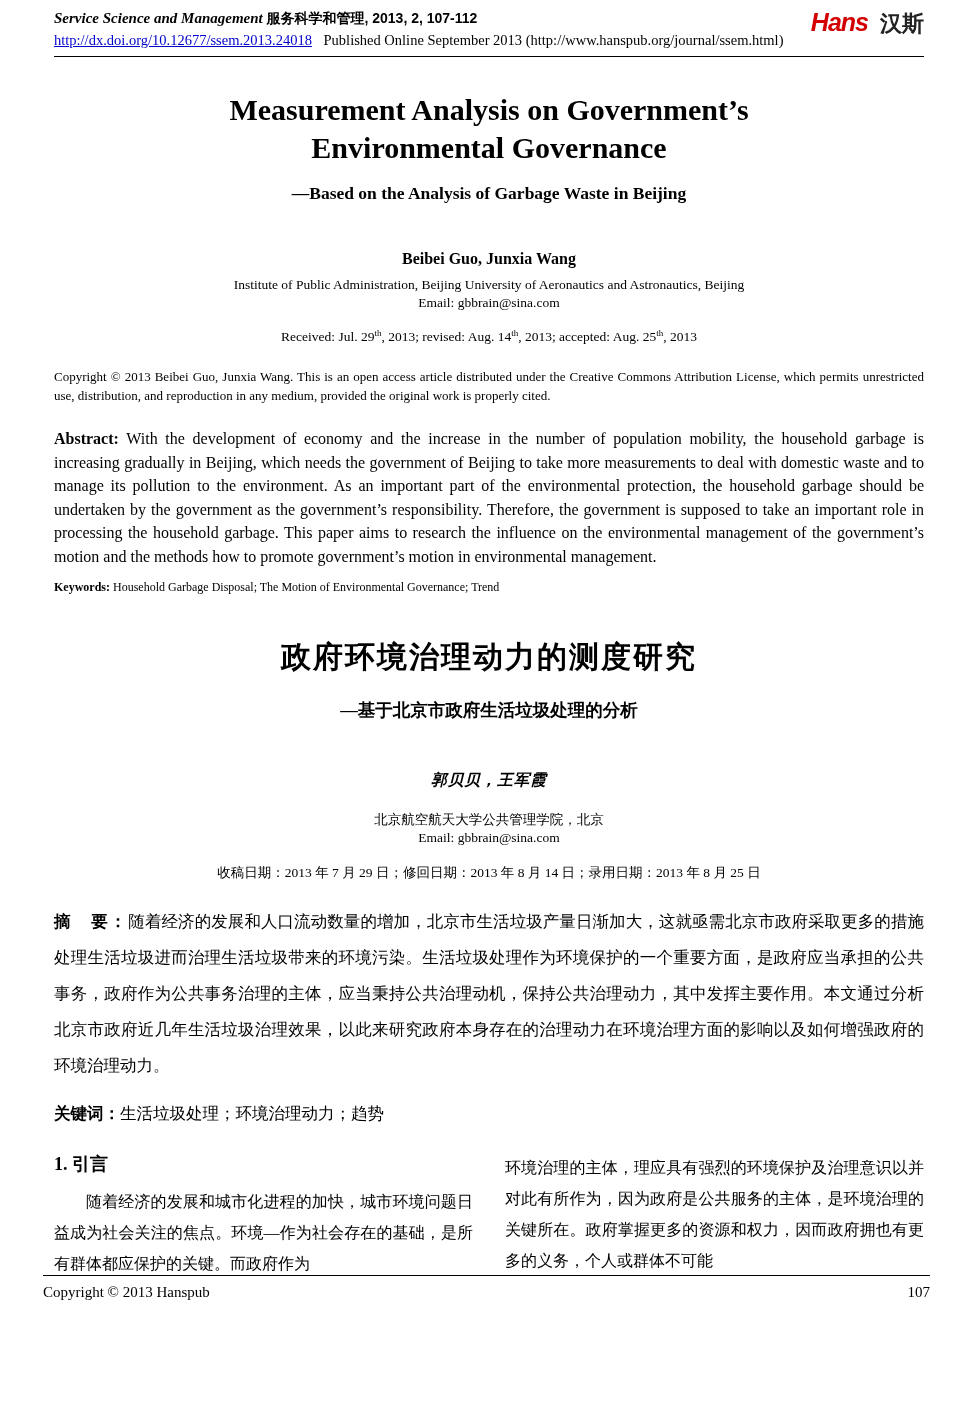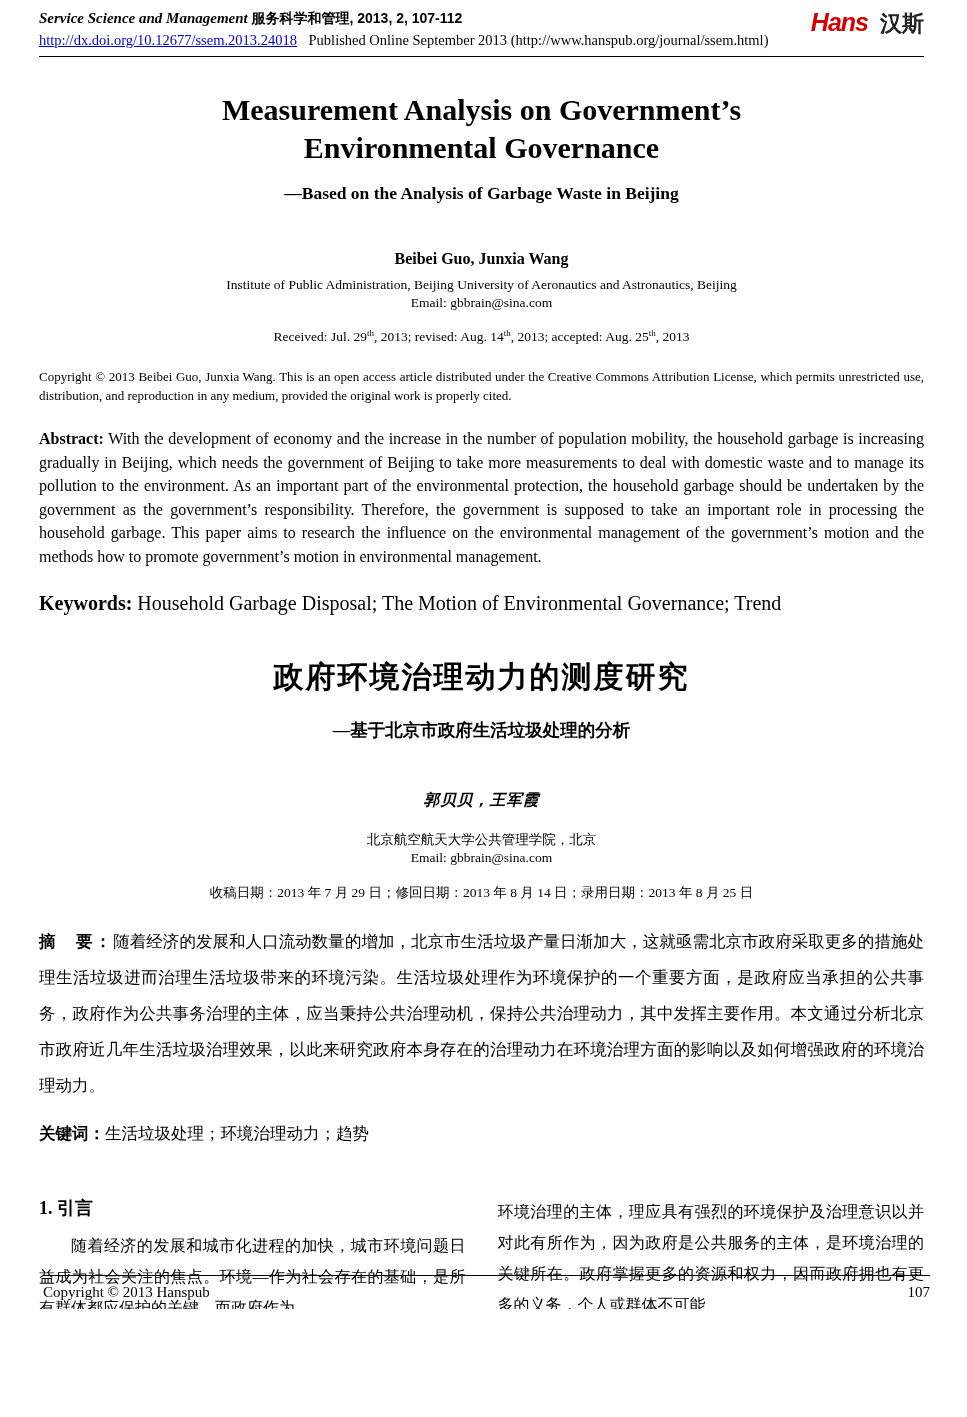--- a/index.html
+++ b/index.html
@@ -4,21 +4,21 @@
 <style>
   * { margin: 0; padding: 0; box-sizing: border-box; }
   html, body { background: #ffffff; }
   .page {
     width: 967px; height: 1309px;
     margin: 0 auto;
     background: #ffffff;
     color: #000000;
     font-family: "Liberation Serif", "DejaVu Serif", serif;
     position: relative;
-    padding: 8px 43px 0 39px;
+    padding: 8px 43px 0 54px;
     overflow: hidden;
   }
 
   
   .header-row { display: flex; justify-content: space-between; align-items: flex-start; }
   .header-left { font-size: 15px; line-height: 20px; }
   .journal-name { font-weight: bold; font-style: italic; }
   .journal-info { font-weight: bold; font-family: "Liberation Sans","DejaVu Sans",sans-serif; font-size: 14px; }
   .doi-line { margin-top: 2px; font-size: 14.5px; }
   .doi-link { color: #0000cc; text-decoration: underline; cursor: pointer; }
@@ -33,35 +33,35 @@
   .subtitle-en { margin-top: 16px; text-align: center; font-size: 17.5px; font-weight: bold; }
   .authors-en { margin-top: 46px; text-align: center; font-size: 16px; font-weight: bold; }
   .affil-en { margin-top: 8px; text-align: center; font-size: 13.5px; line-height: 18px; }
   .received-line { margin-top: 17px; text-align: center; font-size: 13.5px; }
   .received-line sup { font-size: 9px; vertical-align: super; line-height: 0; }
   .copyright-note { margin-top: 22px; text-align: justify; font-size: 13px; line-height: 19px; }
 
   
   .abstract-en { margin-top: 22px; text-align: justify; font-size: 16px; line-height: 23.5px; }
   .abstract-en .label, .keywords-en .label { font-weight: bold; }
-  .keywords-en { margin-top: 24px; font-size: 20px; }
+  .keywords-en { margin-top: 12px; font-size: 12px; }
 
   
   .title-cn { margin-top: 42px; text-align: center; font-size: 30px; font-weight: bold; letter-spacing: 2px; }
   .subtitle-cn { margin-top: 20px; text-align: center; font-size: 17.5px; font-weight: bold; }
   .authors-cn { margin-top: 48px; text-align: center; font-size: 15.5px; font-weight: bold; font-style: italic; letter-spacing: 1px; }
   .affil-cn { margin-top: 20px; text-align: center; font-size: 13.5px; line-height: 18px; }
   .dates-cn { margin-top: 17px; text-align: center; font-size: 13.5px; }
   .abstract-cn { margin-top: 22px; text-align: justify; font-size: 16.5px; line-height: 36px; }
   .abstract-cn .label, .keywords-cn .label { font-weight: bold; }
   .abstract-cn .label { letter-spacing: 2px; }
   .keywords-cn { margin-top: 12px; font-size: 16.5px; line-height: 36px; }
 
   
-  .columns { display: flex; gap: 32px; margin-top: 44px; }
+  .columns { display: flex; gap: 32px; margin-top: 20px; }
   .col { flex: 1 1 0; min-width: 0; }
   .section-heading { font-size: 18px; font-weight: bold; margin-bottom: 10px; }
   .body-para { font-size: 16px; line-height: 31px; text-align: justify; }
   .body-para.indent { text-indent: 2em; }
 
   
   .footer {
     position: absolute; left: 43px; right: 37px; bottom: 8px;
     border-top: 1.5px solid #000; padding-top: 8px;
     display: flex; justify-content: space-between;

